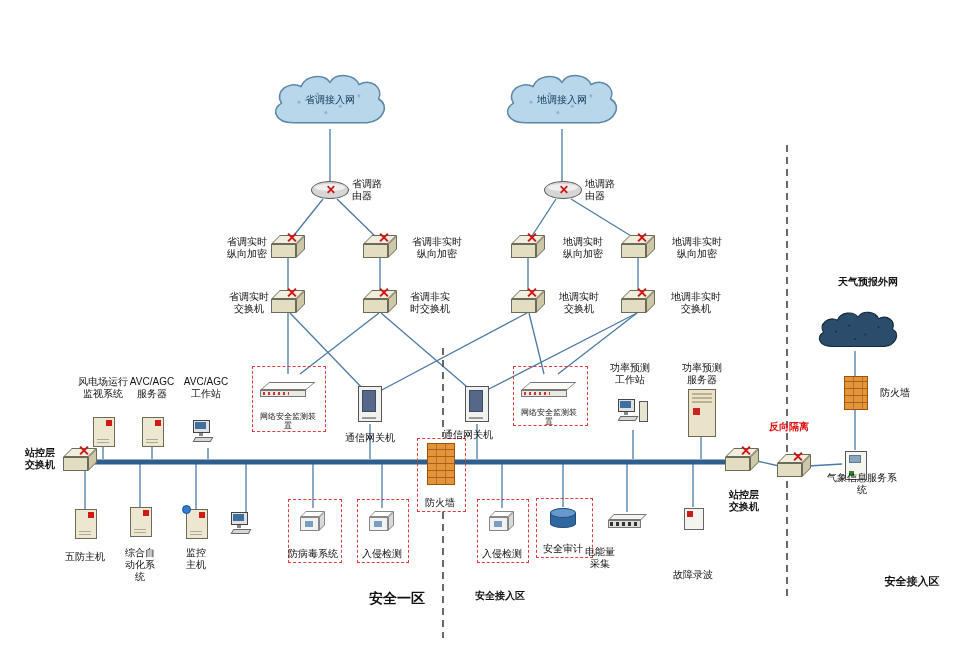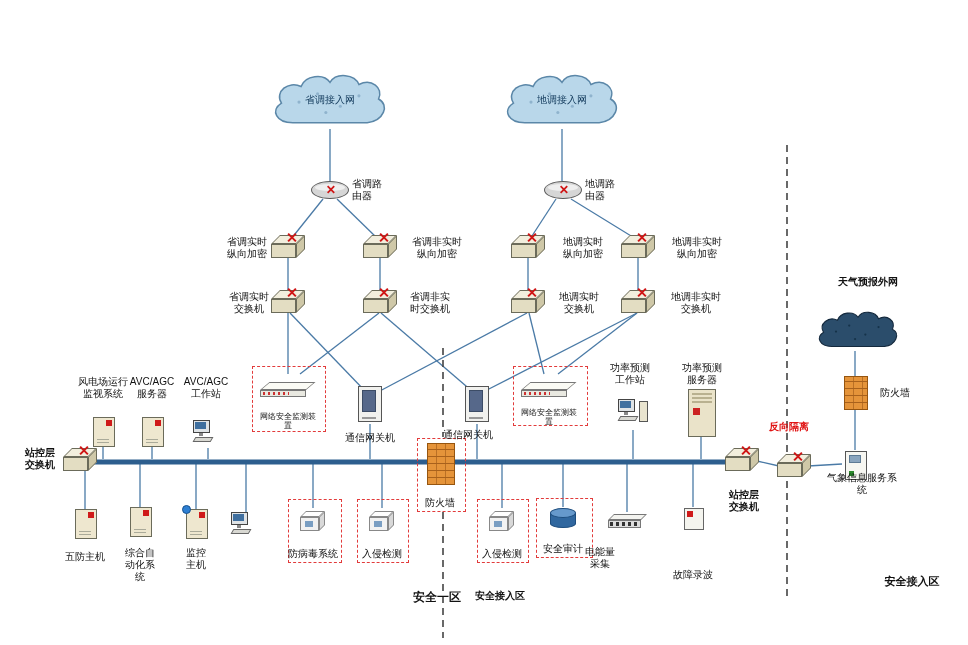--- a/index.html
+++ b/index.html
@@ -410,16 +410,16 @@
     <div class="lbl" style="left: 313px; top: 548px;">防病毒系统</div>
     <div class="lbl" style="left: 382px; top: 548px;">入侵检测</div>
     <div class="lbl" style="left: 440px; top: 497px;">防火墙</div>
     <div class="lbl" style="left: 502px; top: 548px;">入侵检测</div>
     <div class="lbl" style="left: 563px; top: 543px;">安全审计</div>
     <div class="lbl" style="left: 600px; top: 546px;">电能量
 采集</div>
     <div class="lbl" style="left: 693px; top: 541px; margin-top: 28px;">故障录波</div>
     <div class="lbl b" style="left: 744px; top: 489px;">站控层
 交换机</div>
-    <div class="lbl b" style="left: 397px; top: 590px; font-size: 12px; margin-left: 40px;">安全一区</div>
+    <div class="lbl b" style="left: 397px; top: 590px; font-size: 14px;">安全一区</div>
     <div class="lbl b" style="left: 500px; top: 590px; font-size: 10px;">安全接入区</div>
     <div class="lbl b" style="left: 912px; top: 575px; font-size: 11px;">安全接入区</div>
   </div>
 
 </body></html>

